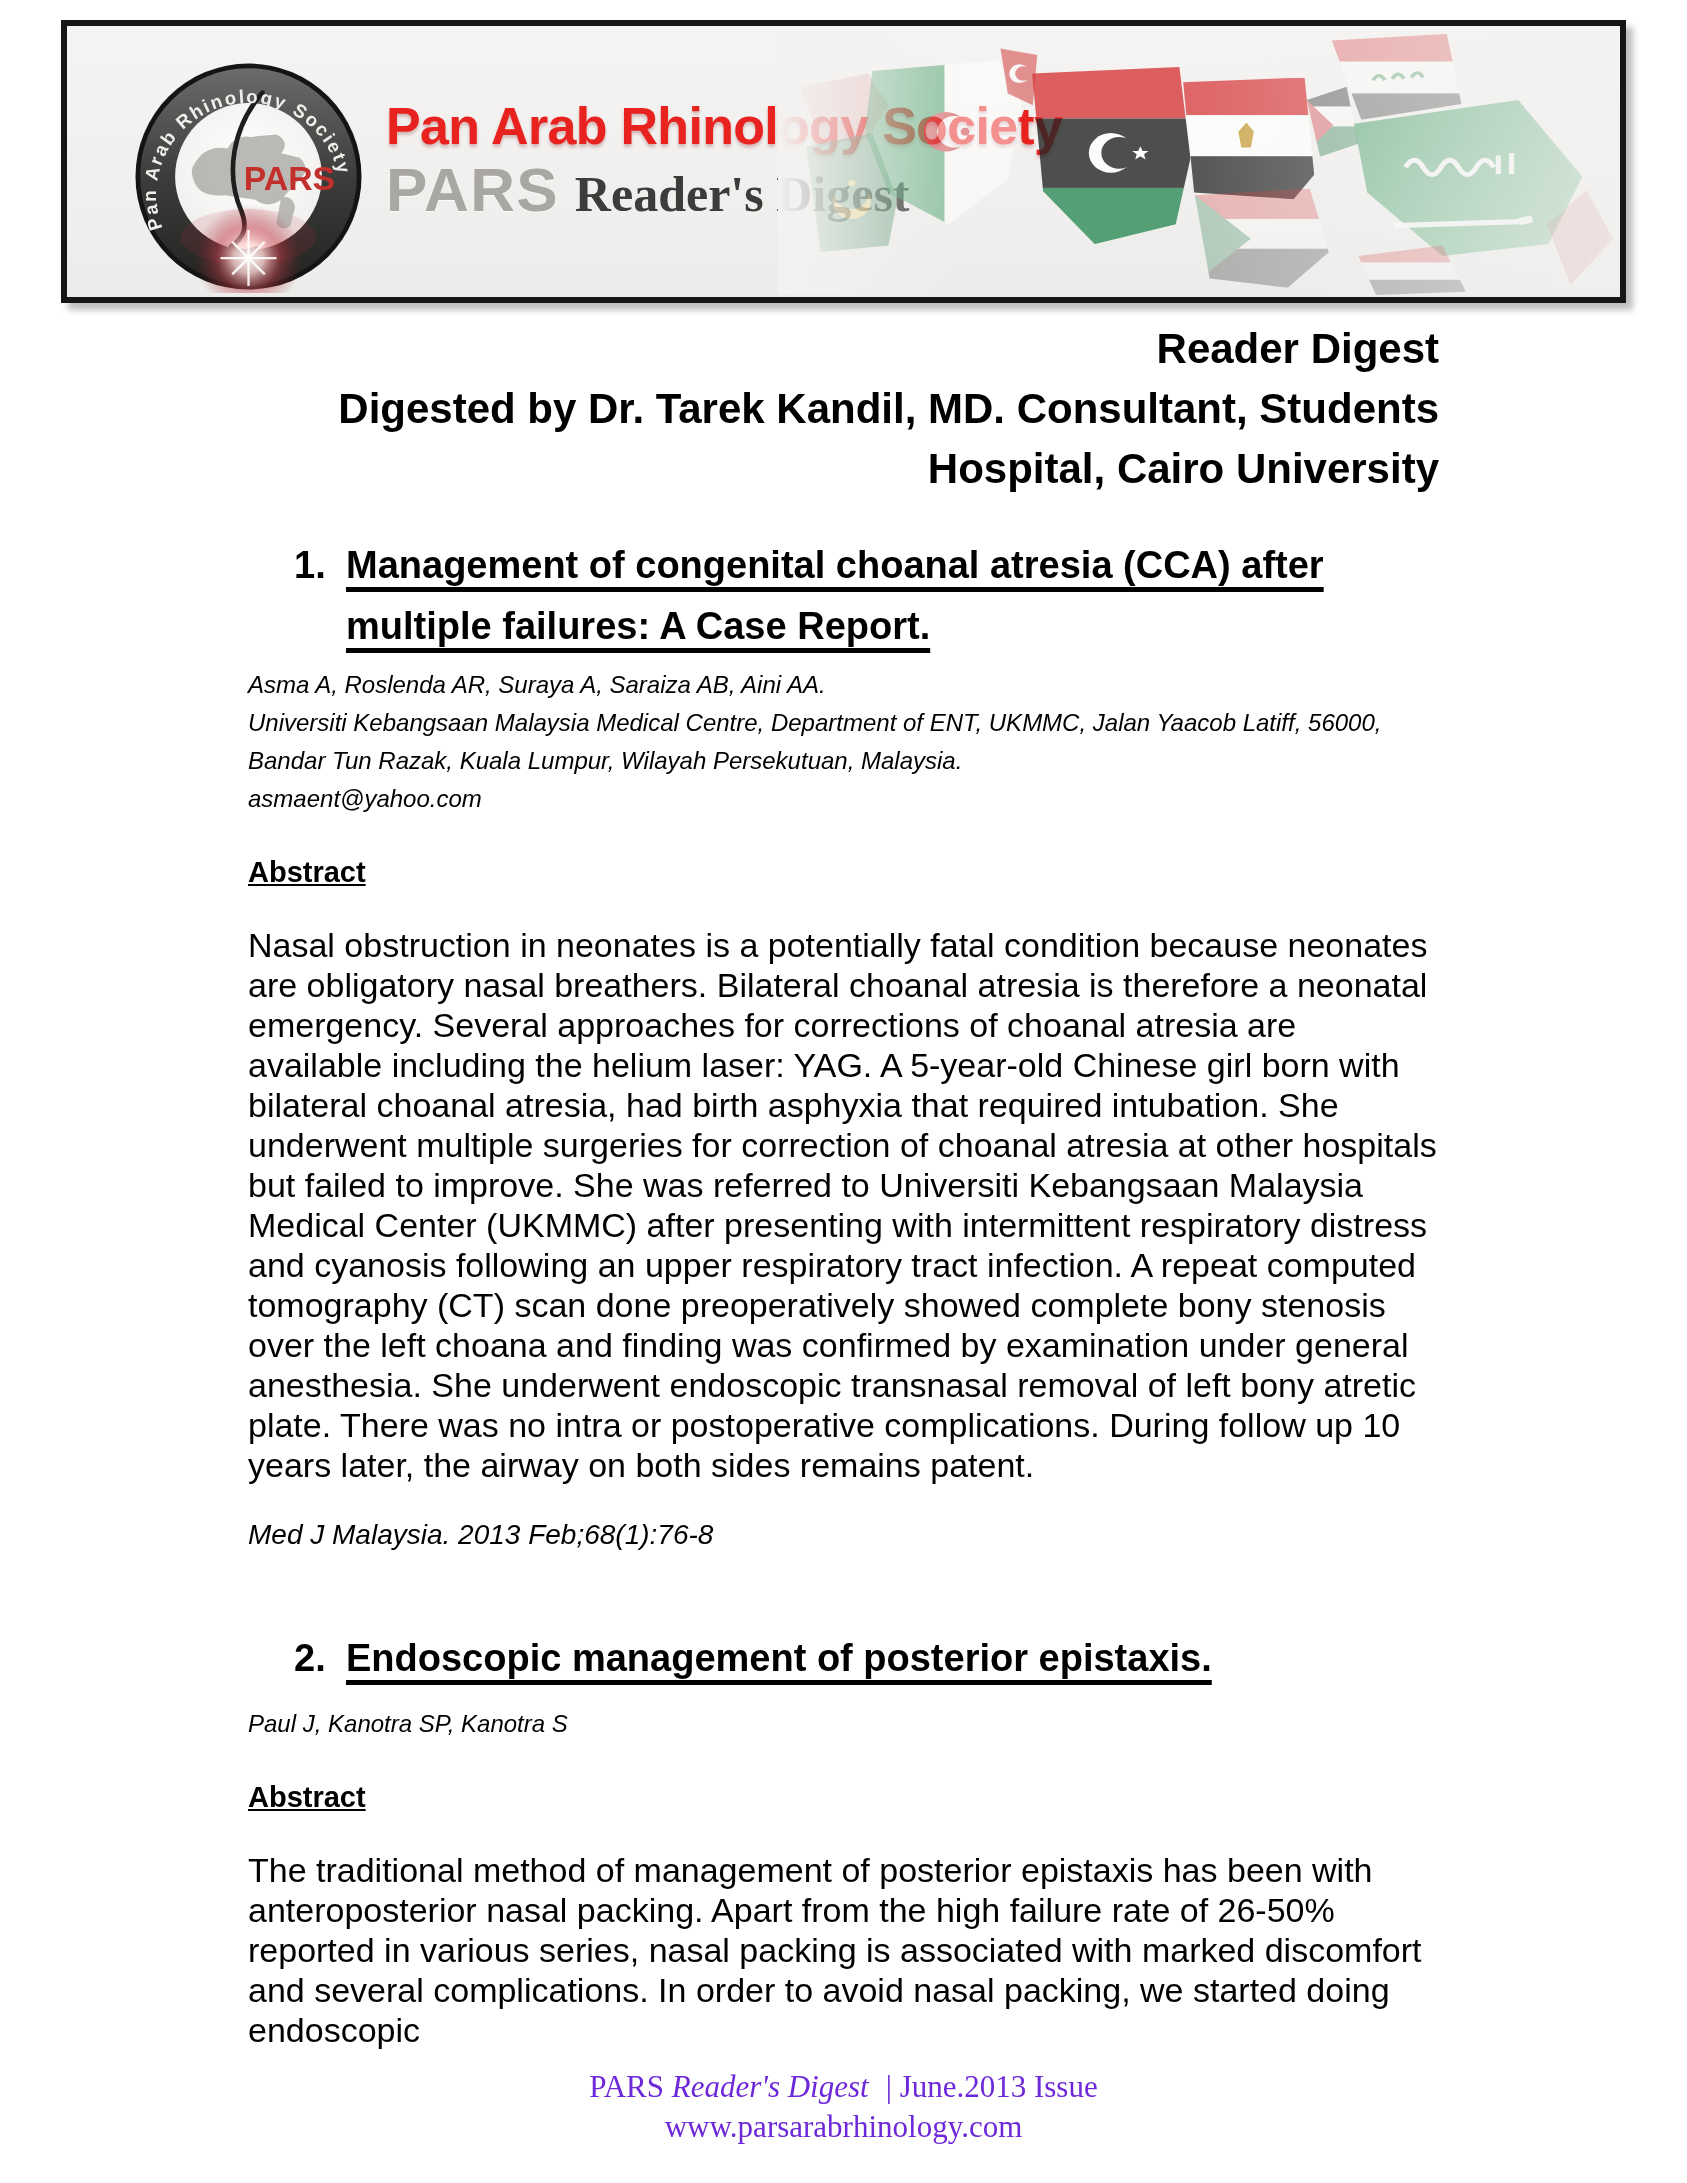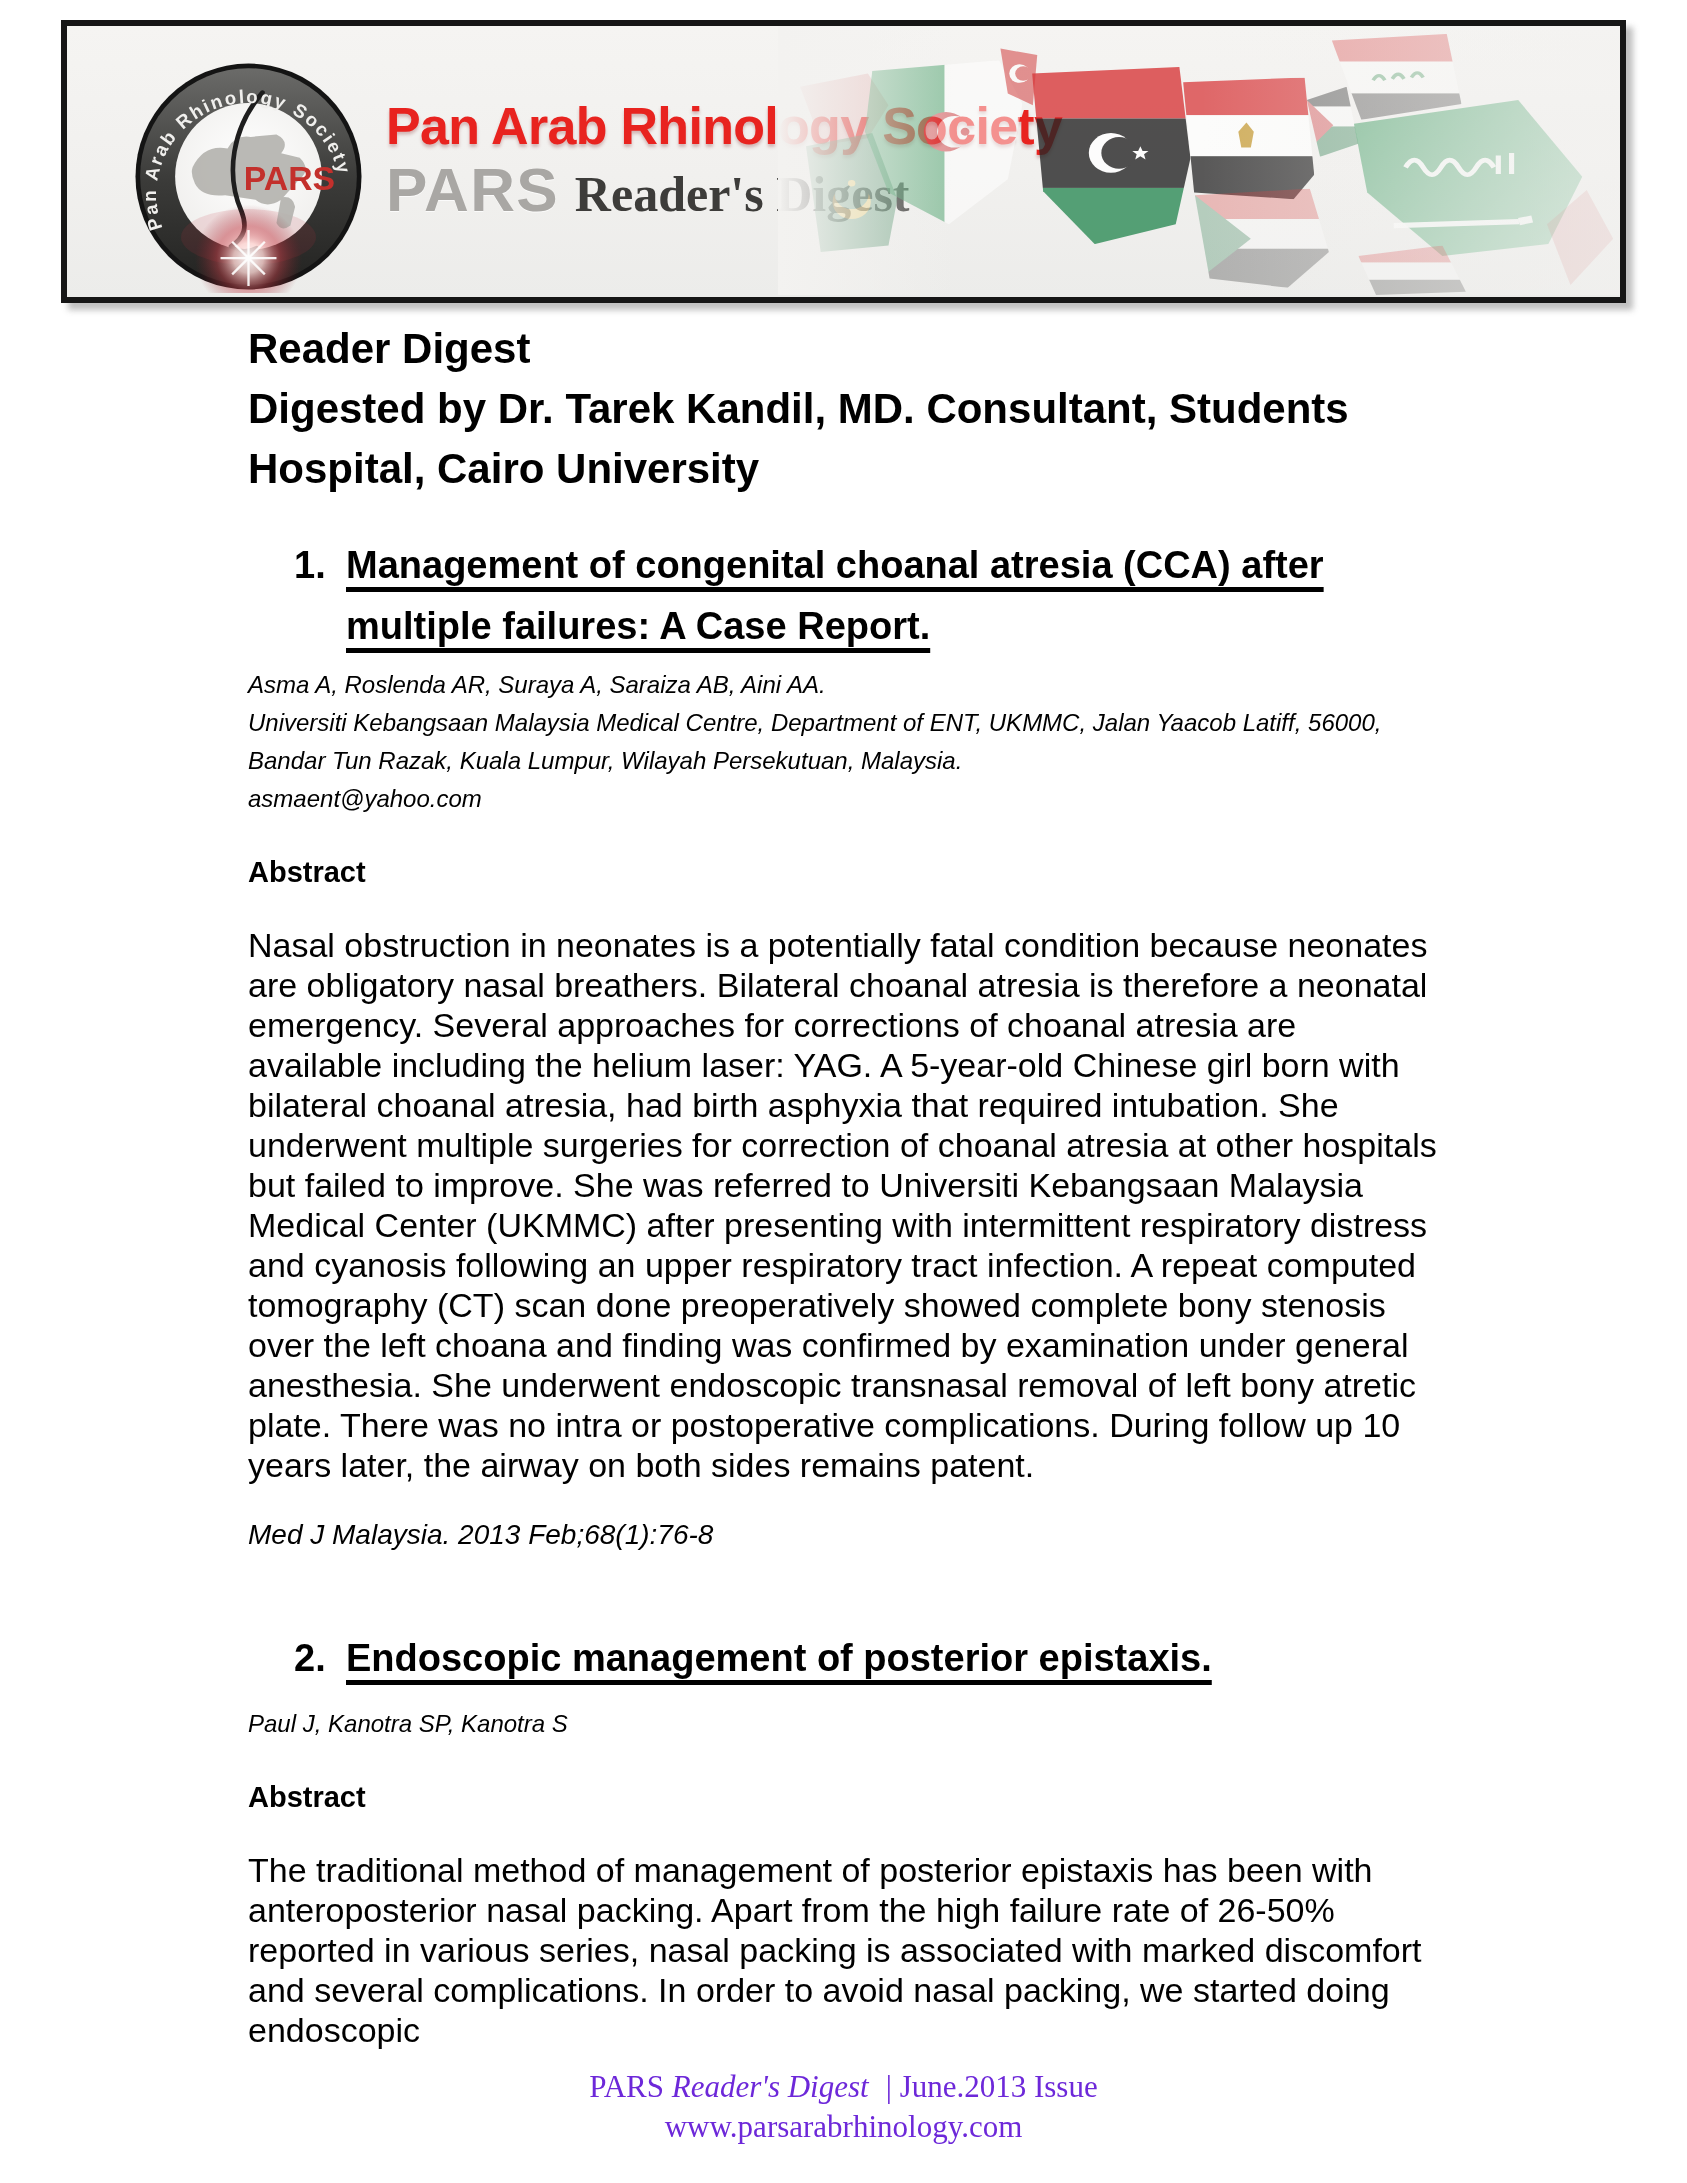--- a/index.html
+++ b/index.html
@@ -17,28 +17,28 @@
   .brand { position:absolute; left:319px; top:70px; }
   .brand-line1 { font-size:52px; font-weight:700; color:#e8231f; letter-spacing:-0.7px;
                  text-shadow:0 2.6px 3.3px rgba(130,30,30,.28); }
   .brand-line2 { margin-top:2.6px; display:flex; align-items:baseline; gap:16px; }
   .brand-pars { font-size:62px; font-weight:800; color:#a9a7a4; letter-spacing:1.3px; line-height:1;
                 text-shadow:0 1.3px 0 rgba(255,255,255,.75); }
   .brand-digest { font-family:"Liberation Serif", serif; font-size:50px; font-weight:700; color:#3d3c3a; }
 
   
   .content { position:absolute; left:248px; top:289px; width:1191px; color:#000; }
-  .doc-title { margin-top:30px; text-align:left; font-size:42px; font-weight:700; line-height:60px; }
+  .doc-title { margin-top:30px; text-align:right; font-size:42px; font-weight:700; line-height:60px; }
   .item-heading { display:flex; margin-top:36px; font-size:38px; font-weight:700; line-height:61px; }
   .item-heading.mt-lg { margin-top:77px; }
   .item-heading .num { flex:0 0 52px; margin-left:46px; }
   .item-title { text-decoration:underline; text-decoration-thickness:4.6px; text-underline-offset:9.3px; }
   .byline { margin-top:9.3px; font-style:italic; font-size:24px; line-height:38px; }
   .byline.single { margin-top:16px; }
-  .abstract-label { margin-top:38px; font-size:29px; font-weight:700; }
+  .abstract-label { margin-top:38px; font-size:29px; font-weight:700;text-decoration:underline; }
   .abstract-text { margin-top:36px; font-size:34px; line-height:40px; }
   .citation { margin-top:34px; font-style:italic; font-size:28px; }
 
   
   .footer { position:absolute; left:0; top:2067px; width:1687px; text-align:center;
             font-family:"Liberation Serif", serif; font-size:31px; line-height:40px; color:#6d28d9; }
   .f-digest { font-style:italic; }
   .f-issue { margin-left:9.3px; }
 </style>
 </head>

